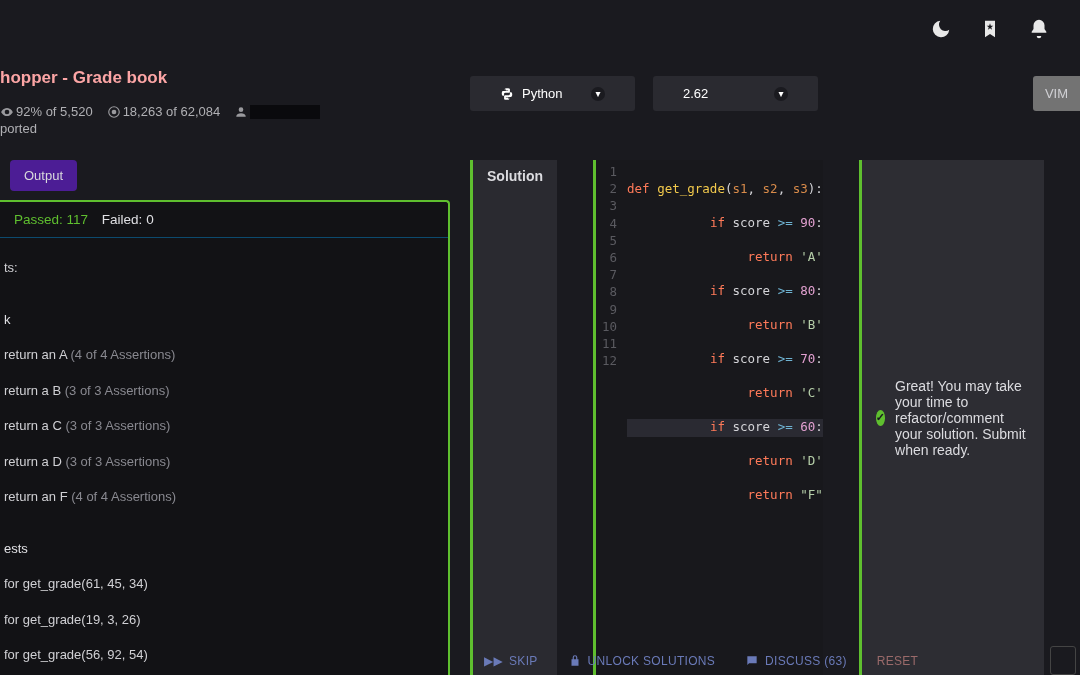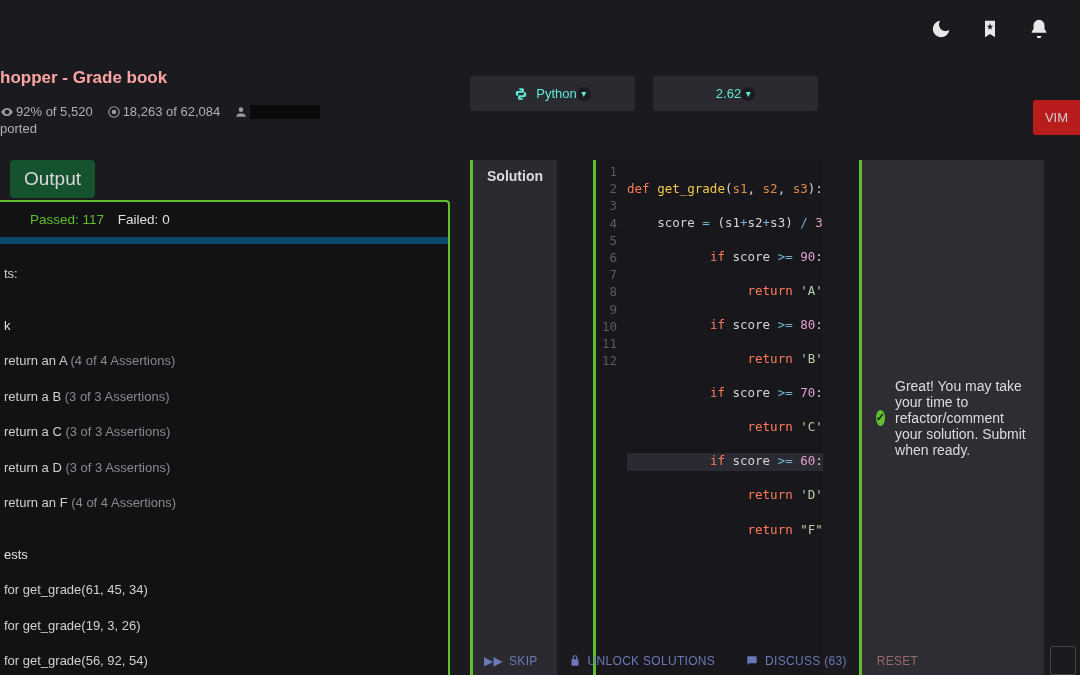--- a/index.html
+++ b/index.html
@@ -33,76 +33,75 @@
   .kata-title { font-size: 17px; font-weight: 600; color: #fca5a5; margin-bottom: 16px; }
   .kata-stats { display: flex; align-items: center; gap: 14px; color: #b0b0b4; font-size: 13px; }
   .kata-stats .stat { display: flex; align-items: center; gap: 2px; }
   .stat svg { width: 14px; height: 14px; fill: #9a9a9e; }
   .author-redact { width: 70px; height: 14px; background: #0a0a0d; display: inline-block; }
   .sub-text { font-size: 13px; color: #b0b0b4; margin-top: 2px; }
   .left-tab {
     position: absolute;
     top: 160px;
     left: 10px;
-    background: #14532d;
+    background: #4c1d95;
     padding: 8px 14px;
     border-radius: 4px;
-    font-size: 19px;
+    font-size: 13px;
     color: #d8d8dc;
   }
   .selectors {
     position: absolute;
     top: 76px;
     left: 470px;
     display: flex;
     gap: 18px;
   }
   .select-box {
     background: #2a2a30;
     border-radius: 3px;
-    padding: 10px 14px;
-    display: flex;
-    align-items: center;
-    justify-content: center;
+    padding: 10px 30px;
+    display: flex;
+    align-items: center;
+    justify-content: space-between;
     font-size: 13px;
-    color: #5eead4;
+    color: #ffffff;
     cursor: pointer;
   }
   .select-box.lang { width: 165px; }
   .select-box.ver { width: 165px; }
   .select-box .chev { font-size: 10px; background: #1a1a1f; border-radius: 50%; width: 14px; height: 14px; display: flex; align-items: center; justify-content: center; }
   .lang-left { display: flex; align-items: center; gap: 8px; }
   .vim-btn {
     position: absolute;
     top: 76px;
     right: 0;
-    background: #b91c1c;
+    background: #737373;
     color: #d0d0d4;
     padding: 10px 12px;
     font-size: 13px;
     border-radius: 3px 0 0 3px;
-    margin-top: 24px;
   }
   .results-panel {
     position: absolute;
     top: 200px;
     left: 0;
     width: 450px;
     height: 475px;
     border: 2px solid #5fbf2f;
     border-left: none;
     border-bottom: none;
     border-radius: 0 4px 0 0;
     background: #121215;
     overflow: hidden;
   }
   .results-head {
-    padding: 10px 30px;
+    padding: 10px 14px;
     font-size: 13.5px;
-    border-bottom: 7px solid #0c4a6e;
+    border-bottom: 1px solid #0c4a6e;
   }
   .results-head .passed { color: #5fbf2f; font-weight: 500; }
   .results-head .failed { color: #e0e0e4; margin-left: 10px; }
   .results-body { padding: 12px 4px; font-size: 13px; color: #d0d0d4; line-height: 1.5; }
   .test-line { padding: 8px 0; }
   .test-line .muted { color: #898990; }
   .test-line.head { font-weight: 500; color: #e0e0e4; }
   .completed { color: #6a8a5a; font-size: 12px; padding: 6px 0; }
   .section-gap { height: 16px; }
   .right-col {
@@ -298,21 +297,20 @@
         <div>6</div>
         <div>7</div>
         <div>8</div>
         <div>9</div>
         <div>10</div>
         <div>11</div>
         <div>12</div>
     </div>
     <div class="code-text">
 <div><span class="kw">def</span> <span class="fn">get_grade</span><span class="plain">(</span><span class="pm">s1</span><span class="plain">, </span><span class="pm">s2</span><span class="plain">, </span><span class="pm">s3</span><span class="plain">):</span></div>
-<div><span class="plain">    score </span><span class="op">=</span><span class="plain"> (s1</span><span class="op">+</span><span class="plain">s2</span><span class="op">+</span><span class="plain">s3) </span><span class="op">/</span><span class="plain"> </span><span class="num">3</span></div>
 <div><span class="plain">    </span><span class="kw">if</span><span class="plain"> score </span><span class="op">&gt;=</span><span class="plain"> </span><span class="num">90</span><span class="plain">:</span></div>
 <div><span class="plain">        </span><span class="kw">return</span><span class="plain"> </span><span class="str">'A'</span></div>
 <div><span class="plain">    </span><span class="kw">if</span><span class="plain"> score </span><span class="op">&gt;=</span><span class="plain"> </span><span class="num">80</span><span class="plain">:</span></div>
 <div><span class="plain">        </span><span class="kw">return</span><span class="plain"> </span><span class="str">'B'</span></div>
 <div><span class="plain">    </span><span class="kw">if</span><span class="plain"> score </span><span class="op">&gt;=</span><span class="plain"> </span><span class="num">70</span><span class="plain">:</span></div>
 <div><span class="plain">        </span><span class="kw">return</span><span class="plain"> </span><span class="str">'C'</span></div>
 <div class="hl-line"><span class="plain">    </span><span class="kw">if</span><span class="plain"> score </span><span class="op">&gt;=</span><span class="plain"> </span><span class="num">60</span><span class="plain">:</span></div>
 <div><span class="plain">        </span><span class="kw">return</span><span class="plain"> </span><span class="str">'D'</span></div>
 <div><span class="plain">    </span><span class="kw">return</span><span class="plain"> </span><span class="str">"F"</span></div>
 <div> </div>

